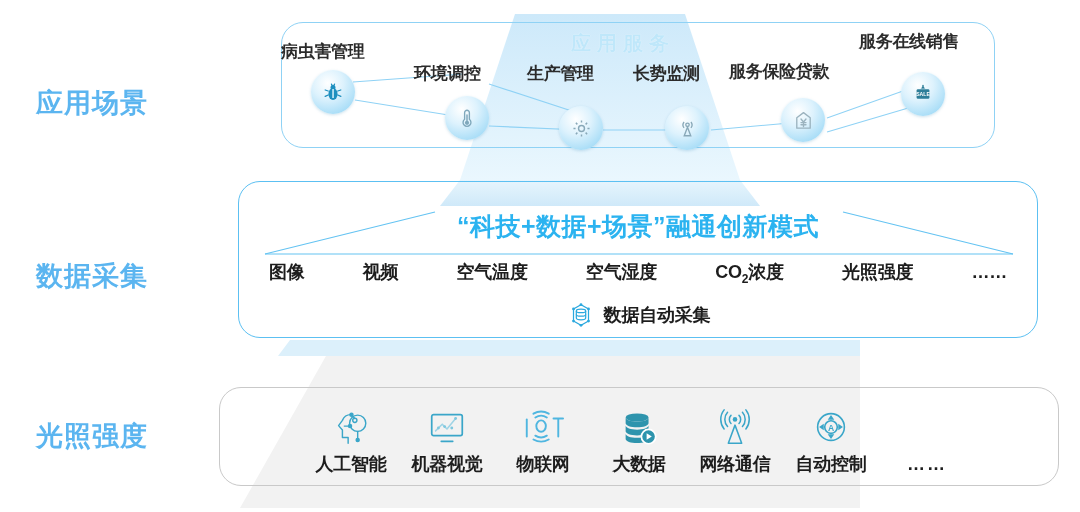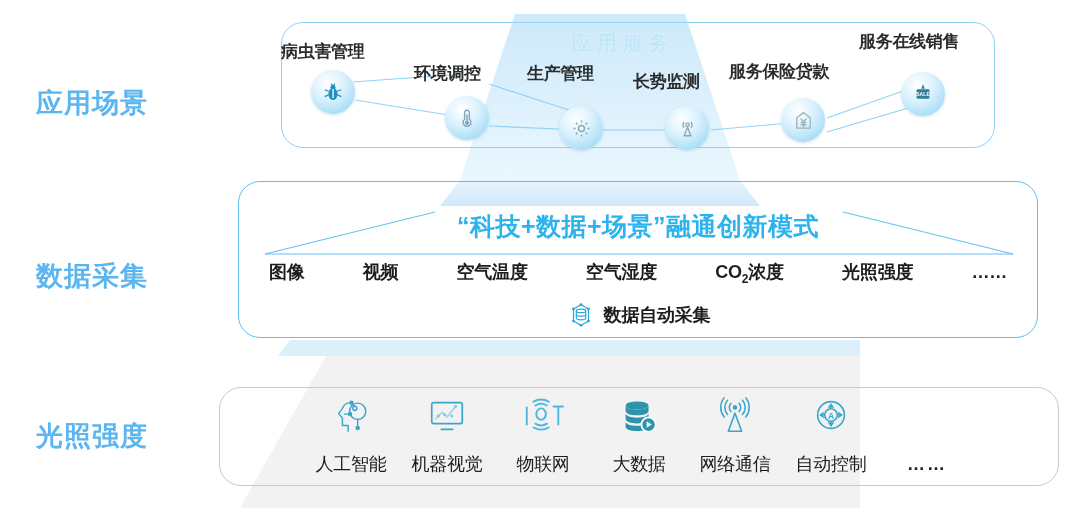--- a/index.html
+++ b/index.html
@@ -77,21 +77,21 @@
   .tech-row{
     position:absolute;left:219px;top:387px;width:840px;height:99px;
     display:flex;align-items:flex-end;justify-content:center;gap:0;
     box-sizing:border-box;padding:0 14px 10px 14px;
   }
   .tech-item{
     display:flex;flex-direction:column;align-items:center;justify-content:flex-end;
     width:96px;
   }
   .tech-ico{height:46px;display:flex;align-items:flex-end;justify-content:center;margin-bottom:3px;}
-  .tech-lbl{font-size:18px;font-weight:normal;color:#1d1d1d;white-space:nowrap;letter-spacing:-0.3px;margin-top:12px;}
+  .tech-lbl{font-size:18px;font-weight:bold;color:#1d1d1d;white-space:nowrap;letter-spacing:-0.3px;}
   .tech-dots{width:96px;text-align:center;font-size:18px;font-weight:bold;color:#1d1d1d;letter-spacing:2px;padding-bottom:1px;}
 </style>
 </head>
 <body>
 
 <div id="stage">
 
   <svg class="funnel-svg" viewBox="0 0 1080 512">
     <defs>
       <linearGradient id="blueFall" x1="0" y1="0" x2="0" y2="1">
@@ -179,21 +179,21 @@
 
     <div class="bubble" style="left:384px;top:84px;">
       <svg width="23" height="23" viewBox="0 0 24 24">
         <g fill="none" stroke="#88A8B8" stroke-width="1.4">
           <circle cx="12" cy="8.2" r="1.8"></circle>
           <path d="M8.4 5.2a5 5 0 0 0 0 6.2M15.6 5.2a5 5 0 0 1 0 6.2"></path>
           <path d="M8.6 19.6 L12 10.6 L15.4 19.6 Z"></path>
         </g>
       </svg>
     </div>
-    <div class="scene-cap" style="left:352px;top:48px;">长势监测</div>
+    <div class="scene-cap" style="left:352px;top:40px;">长势监测</div>
 
     <div class="bubble" style="left:500px;top:76px;">
       <svg width="23" height="23" viewBox="0 0 24 24">
         <g fill="none" stroke="#9BB3BF" stroke-width="1.4" stroke-linejoin="round">
           <path d="M12 3.8 L19 9.2 V20 H5 V9.2 Z"></path>
           <path d="M9.4 10.4 L12 13.6 L14.6 10.4" stroke-linecap="round"></path>
           <path d="M9.4 14.2 H14.6 M9.4 16.4 H14.6 M12 13.6 V18.4" stroke-linecap="round"></path>
         </g>
       </svg>
     </div>

